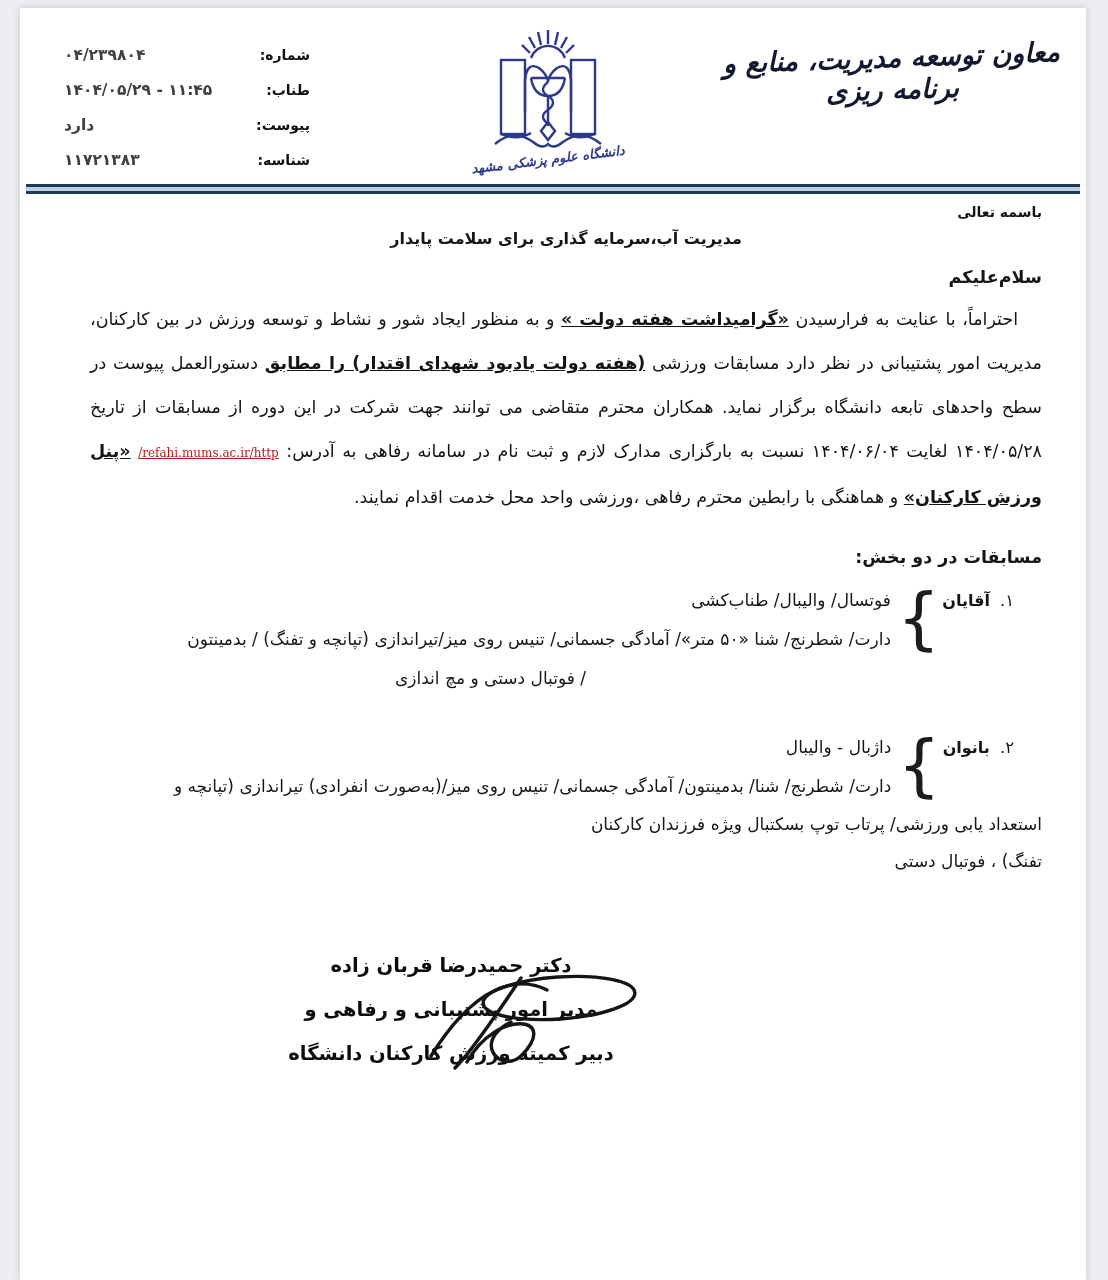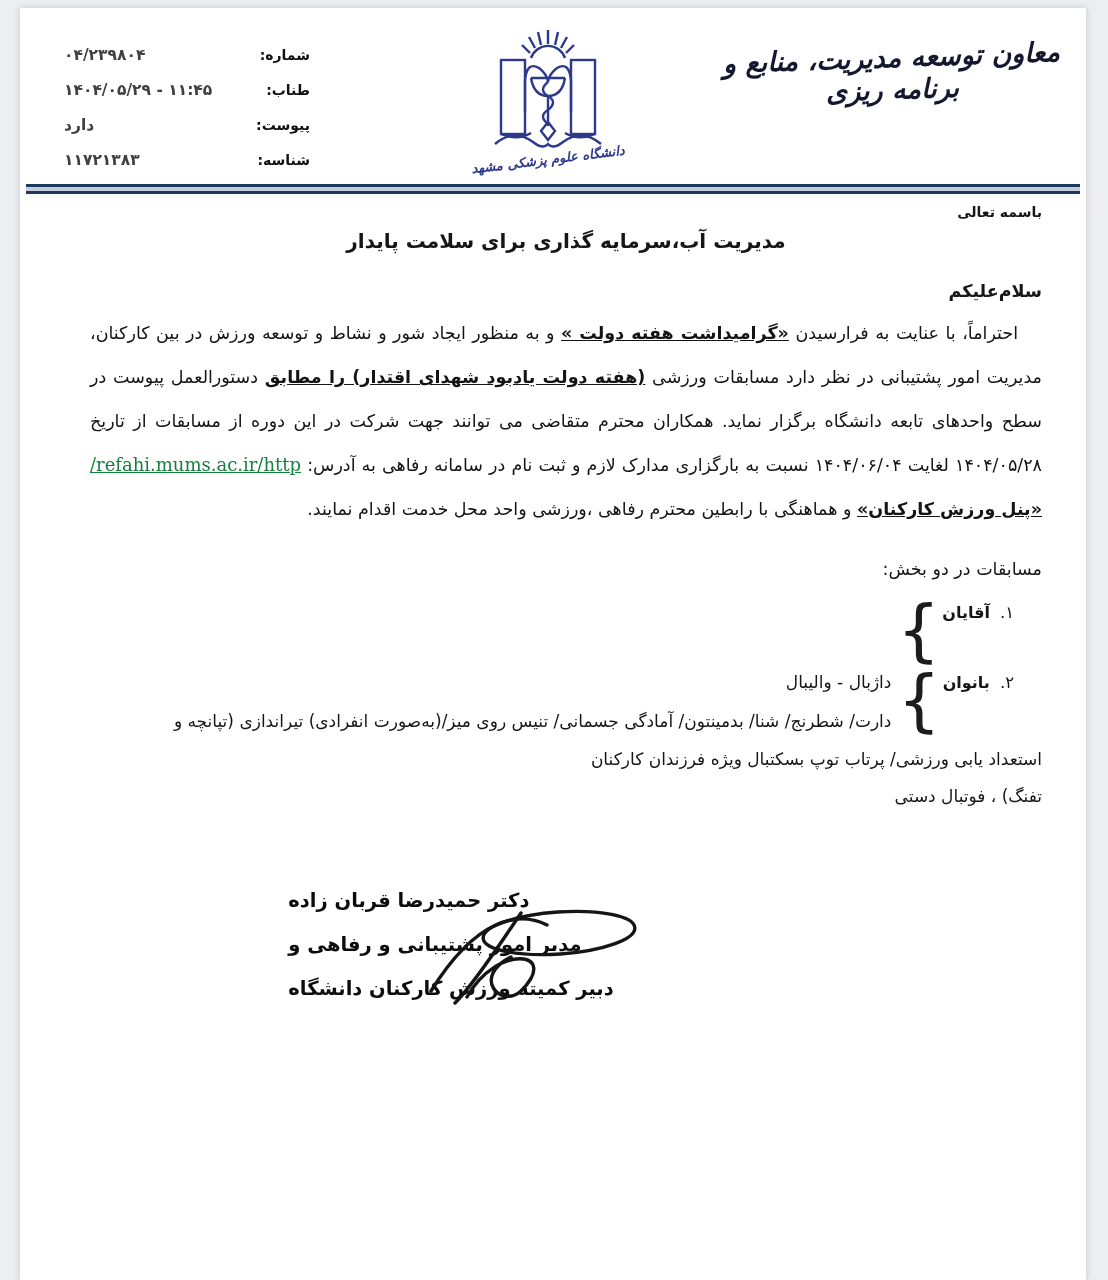--- a/index.html
+++ b/index.html
@@ -34,51 +34,51 @@
     flex:1;direction:ltr;text-align:left;font-size:15.5px;font-weight:bold;
     color:#404040;padding-left:2px;white-space:nowrap;
   }
   .rule{
     position:absolute;left:6px;right:6px;top:176px;height:4px;
     background:#c2cddd;border-top:3px solid #1e3a5f;border-bottom:3px solid #1e3a5f;
   }
   
   .content{direction:rtl;padding:0 44px 0 70px;}
   .bismillah{margin-top:26px;text-align:right;font-weight:bold;font-size:14px;}
-  .slogan{margin-top:9px;text-align:center;font-weight:bold;font-size:20px;letter-spacing:0;}
+  .slogan{margin-top:9px;text-align:center;font-weight:bold;font-size:16px;letter-spacing:0;}
   .addressee{margin-top:36px;text-align:right;font-weight:bold;font-size:18.5px;}
-  .salutation{margin-top:28px;text-align:right;font-weight:bold;font-size:17.5px;}
+  .salutation{margin-top:19px;text-align:right;font-weight:bold;font-size:17.5px;}
   .para{
     margin-top:10px;font-size:17.5px;line-height:44px;
     text-align:justify;text-indent:24px;color:#141414;
   }
   .para .b{font-weight:bold;text-decoration:underline;}
   .para .link{
-    color:#15803d;text-decoration:underline;direction:ltr;unicode-bidi:embed;
-    font-family:"DejaVu Serif",serif;font-size:18px;
+    color:#b91c1c;text-decoration:underline;direction:ltr;unicode-bidi:embed;
+    font-family:"DejaVu Serif",serif;font-size:12px;
   }
-  .sections-heading{margin-top:28px;font-weight:normal;font-size:17.5px;text-align:right;}
+  .sections-heading{margin-top:28px;font-weight:bold;font-size:17.5px;text-align:right;}
   .section{margin-top:14px;font-size:17px;}
   .sec-row{display:flex;align-items:flex-start;padding-right:28px;}
   .sec-num{line-height:40px;margin-left:10px;font-size:16.5px;}
   .sec-title{line-height:40px;font-weight:bold;font-size:16px;}
   .sec-brace{
     direction:ltr;unicode-bidi:bidi-override;
     font-size:68px;font-weight:400;line-height:40px;
     position:relative;top:18px;margin:0 2px 0 6px;color:#1c1c1c;
   }
   .sec-lines{flex:1;padding-top:0;}
   .sec-line{line-height:39px;text-align:right;}
   .sec-line.center{text-align:center;}
   .sec-outdent{line-height:37px;text-align:right;margin-top:0;}
   .section-2 .sec-row{margin-bottom:0;}
   
   .signature{
     width:fit-content;margin:64px auto 0;transform:translateX(-115px);
-    text-align:left;font-weight:bold;font-size:19.5px;line-height:44px;
+    text-align:center;font-weight:bold;font-size:19.5px;line-height:44px;
     position:relative;color:#0c0c0c;
   }
   .scribble{position:absolute;top:20px;right:-55px;pointer-events:none;}
 </style>
 </head>
 <body>
 
 <div class="paper">
 
   <div class="header">
@@ -144,20 +144,25 @@
       <span>احتراماً، با عنایت به فرارسیدن </span><span class="b">«گرامیداشت هفته دولت »</span><span> و به منظور ایجاد شور و نشاط و توسعه ورزش در بین کارکنان، مدیریت امور پشتیبانی در نظر دارد مسابقات ورزشی </span><span class="b">(هفته دولت یادبود شهدای اقتدار) را مطابق</span><span> دستورالعمل پیوست در سطح واحدهای تابعه دانشگاه برگزار نماید. همکاران محترم متقاضی می توانند جهت شرکت در این دوره از مسابقات از تاریخ ۱۴۰۴/۰۵/۲۸ لغایت ۱۴۰۴/۰۶/۰۴ نسبت به بارگزاری مدارک لازم و ثبت نام در سامانه رفاهی به آدرس: </span><span class="link">/refahi.mums.ac.ir/http</span><span> </span><span class="b">«پنل ورزش کارکنان»</span><span>  و هماهنگی با رابطین محترم رفاهی ،ورزشی واحد محل خدمت اقدام نمایند.</span>
     </p>
 
     <div class="sections-heading">مسابقات در دو بخش:</div>
 
     <div class="section section-1">
       <div class="sec-row">
         <span class="sec-num">۱.</span>
         <span class="sec-title">آقایان</span>
         <span class="sec-brace">{</span>
+        <div class="sec-lines">
+          <div class="sec-line">فوتسال/ والیبال/ طناب‌کشی</div>
+          <div class="sec-line">دارت/ شطرنج/ شنا «۵۰ متر»/ آمادگی جسمانی/ تنیس روی میز/تیراندازی (تپانچه و تفنگ) / بدمینتون</div>
+          <div class="sec-line center">/ فوتبال دستی و مچ اندازی</div>
+        </div>
       </div>
     </div>
 
     <div class="section section-2" style="margin-top:30px;">
       <div class="sec-row">
         <span class="sec-num">۲.</span>
         <span class="sec-title">بانوان</span>
         <span class="sec-brace">{</span>
         <div class="sec-lines">
           <div class="sec-line">داژبال - والیبال</div>

